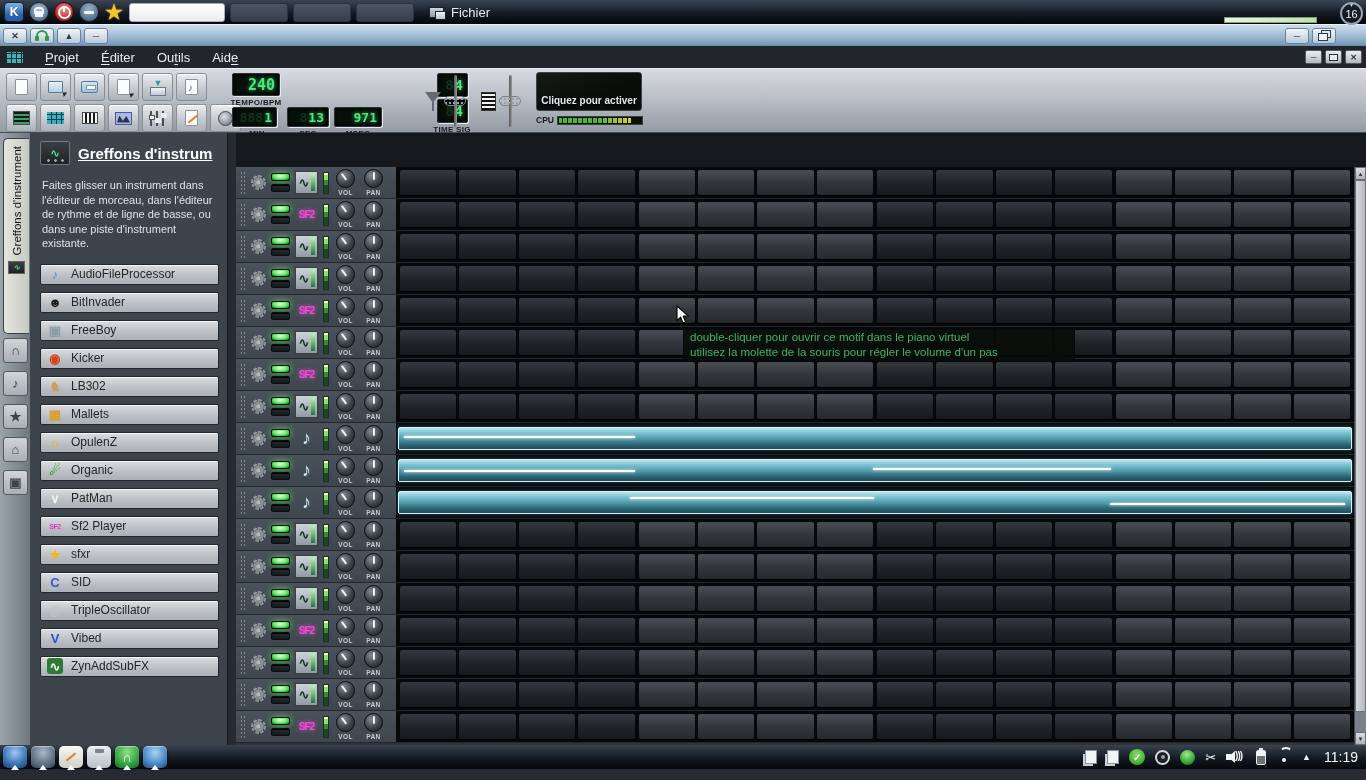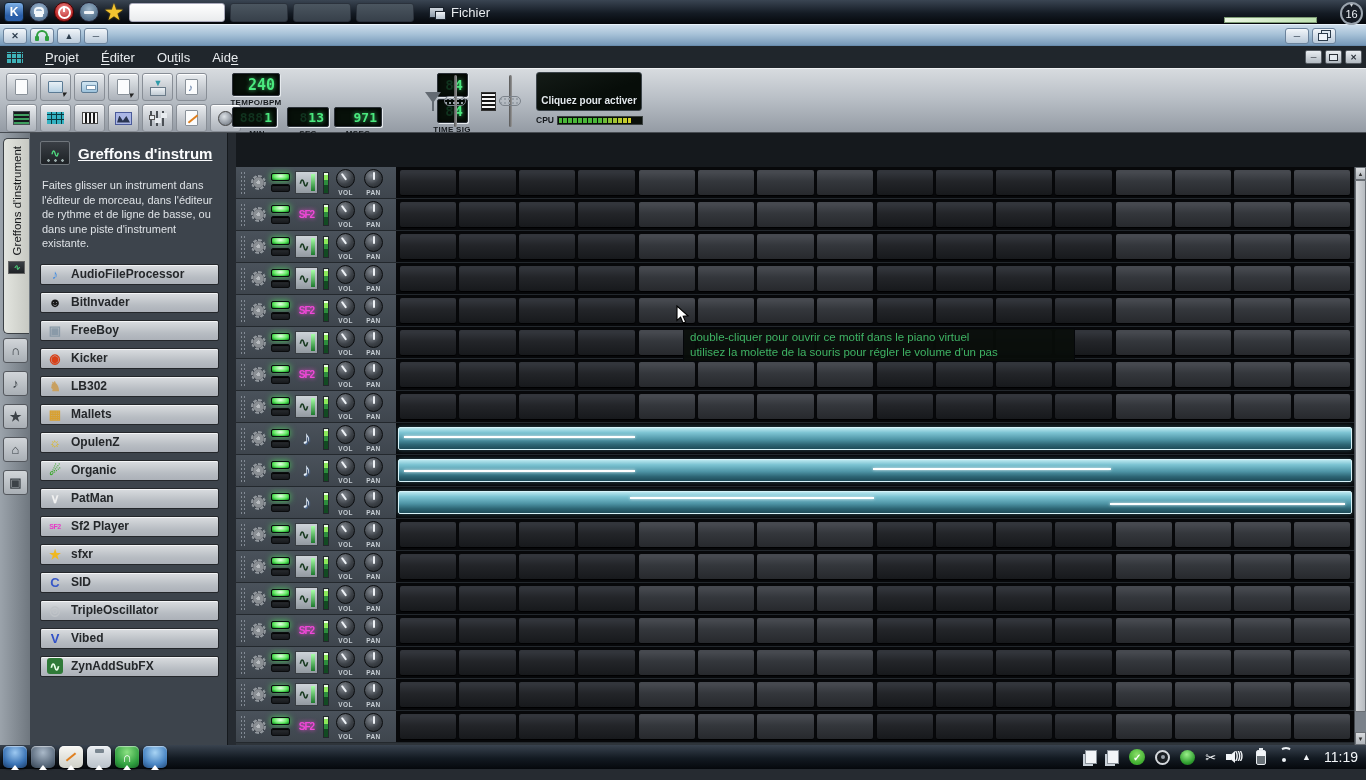--- a/index.html
+++ b/index.html
@@ -113,21 +113,21 @@
 .spanel{position:absolute;left:30px;width:198px;top:0;bottom:0;background:#3d444c;border-right:1px solid #15191d;padding:8px 8px 0 10px;color:#e9ecef}
 .shead{display:flex;align-items:center;gap:8px}
 .shicon{width:30px;height:24px;background:linear-gradient(#3a3f45,#1e2226);border:1px solid #70767c;border-radius:2px;color:#4fd87f;font-size:11px;display:flex;align-items:center;justify-content:center;font-weight:bold;position:relative}
 .shicon::after{content:"";position:absolute;left:4px;right:4px;bottom:2px;height:3px;background-image:radial-gradient(circle,#9aa 1.2px,transparent 1.5px);background-size:7px 3px}
 .shead h1{font-size:15px;font-weight:bold;text-decoration:underline;color:#fbfcfd}
 .sdesc{margin:13px 2px 0;font-size:11px;line-height:1.32;color:#dee2e6;width:181px}
 .ilist{margin-top:13px;display:flex;flex-direction:column;gap:7px}
 .inst-item{height:21px;display:flex;align-items:center;gap:8px;padding:0 6px;background:linear-gradient(#dadde0,#b7bcc2 65%,#acb1b8);border:1px solid #24272b;border-radius:2px;box-shadow:inset 0 1px 0 rgba(255,255,255,.7)}
 .inst-icon{width:16px;height:16px;display:flex;align-items:center;justify-content:center;font-size:13px;font-weight:bold;border-radius:3px;flex:none}
 .inst-icon.txt{font-size:7px;letter-spacing:-.5px}
-.inst-name{font-size:12px;font-weight:bold;color:#24272a;white-space:nowrap}
+.inst-name{font-size:12px;font-weight:normal;color:#24272a;white-space:nowrap}
 
 
 .bbw{position:absolute;left:236px;right:0;top:0;bottom:0;background:#15191d}
 .bbt{height:34px;background:linear-gradient(#d7dbdf,#bac0c7 45%,#949ba4);border-bottom:1px solid #34383d;position:relative}
 .pbtn{position:absolute;top:4px;width:29px;height:26px;border-radius:3px;background:linear-gradient(#eaedf0,#c3c8ce 60%,#acb2ba);border:1px solid #888e96;box-shadow:inset 0 1px 0 #fff;display:flex;align-items:center;justify-content:center}
 #btn-play{left:10px}#btn-stop{left:43px}
 #btn-play::after{content:"";border-left:11px solid #2b2f34;border-top:7px solid transparent;border-bottom:7px solid transparent}
 #btn-stop::after{content:"";width:11px;height:11px;background:#25292e}
 .ddrop{position:absolute;left:92px;top:6px;width:198px;height:21px;background:#0c0e10;border:1px solid #3a3e42;border-radius:2px;display:flex;align-items:center;color:#ccd8cc;font-size:12px;padding-left:7px}
 .ddrop .arr{margin-left:auto;width:17px;align-self:stretch;border-left:1px solid #34383c;display:flex;align-items:center;justify-content:center;color:#aab4aa;font-size:9px}

